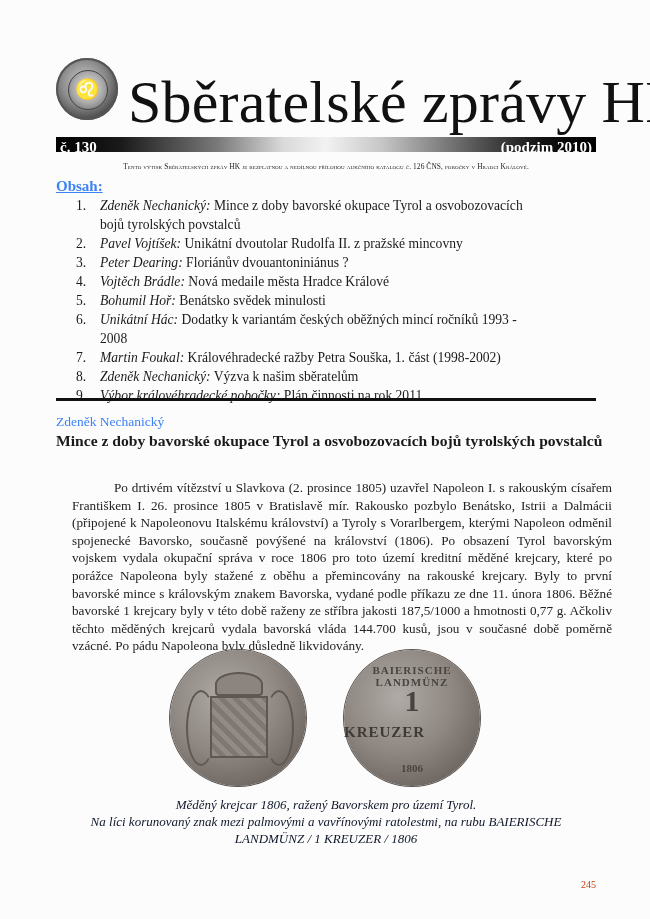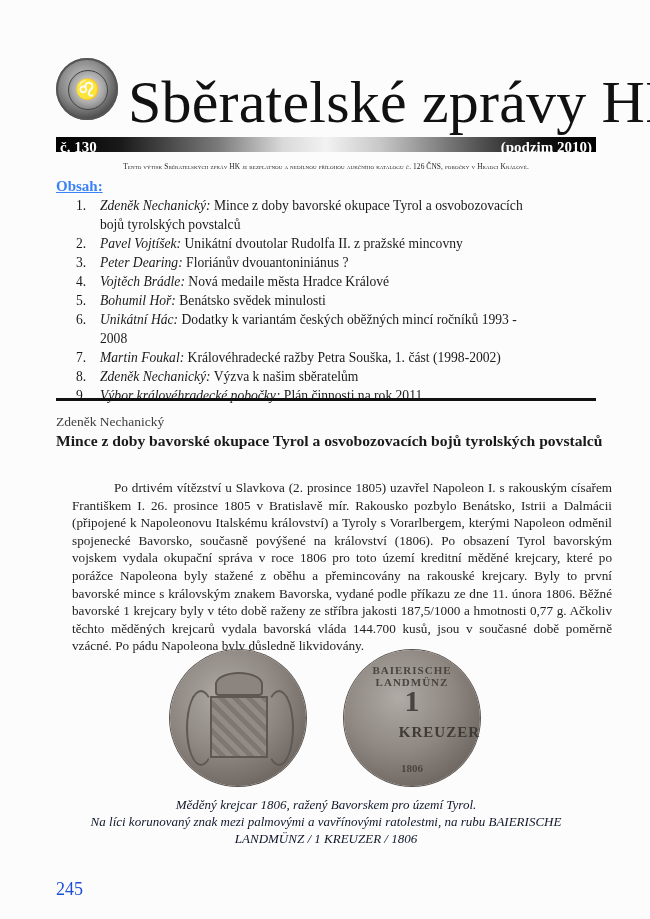--- a/index.html
+++ b/index.html
@@ -41,21 +41,21 @@
   }
   .toc-heading {
     position: absolute; left: 56px; top: 178px; font-weight: bold; font-size: 15px;
     text-decoration: underline; color: #3b82f6;
   }
   .toc { position: absolute; left: 76px; top: 196px; width: 470px; margin: 0; padding: 0; list-style: none; }
   .toc li { position: relative; padding-left: 24px; font-size: 13.6px; line-height: 19px; color: #1a1a1a; }
   .toc li .n { position: absolute; left: 0; top: 0; }
   .toc li .author { font-style: italic; }
   .rule { position: absolute; left: 56px; top: 398px; width: 540px; height: 3px; background: #111; }
-  .art-author { position: absolute; left: 56px; top: 414px; font-size: 13.5px; color: #404040; }
+  .art-author { position: absolute; left: 56px; top: 414px; font-size: 13.5px; color: #3b82f6; }
   .art-title { position: absolute; left: 56px; top: 432px; font-size: 15.6px; font-weight: bold; color: #1a1a1a; white-space: nowrap; }
   .body-text {
     position: absolute; left: 56px; top: 463px; width: 540px; margin: 16px;
     font-size: 13.2px; line-height: 17.6px; text-align: justify; text-indent: 42px; color: #222;
   }
   .coin {
     position: absolute; width: 136px; height: 136px; border-radius: 50%;
     background: radial-gradient(circle at 40% 35%, #b0aba6 0%, #8e8782 45%, #6b645f 80%, #4e4843 100%);
     box-shadow: 0 0 0 1px #5a5450;
   }
@@ -76,32 +76,32 @@
   .coin .branch-r { left: 94px; border-left-color: transparent; }
   .coin-reverse .legend {
     position: absolute; left: 0; top: 14px; width: 136px; text-align: center;
     font-size: 11px; font-weight: bold; color: #4a4440; letter-spacing: 1px;
   }
   .coin-reverse .value {
     position: absolute; left: 0; top: 34px; width: 136px; text-align: center;
     font-size: 30px; font-weight: bold; color: #4a4440;
   }
   .coin-reverse .unit {
-    position: absolute; left: 0; top: 74px; width: 136px; text-align: right;
+    position: absolute; left: 0; top: 74px; width: 136px; text-align: left;
     font-size: 15px; font-weight: bold; color: #3f3a36; letter-spacing: 1px;
   }
   .coin-reverse .year {
     position: absolute; left: 0; top: 112px; width: 136px; text-align: center;
     font-size: 11px; font-weight: bold; color: #4a4440;
   }
   .caption {
     position: absolute; left: 56px; top: 796px; width: 540px; text-align: center;
     font-style: italic; font-size: 13px; line-height: 17px; color: #0f172a;
   }
-  .page-number { position: absolute; left: 56px; top: 879px; width: 540px; text-align: left; font-size: 18px; color: #1d4ed8; }
+  .page-number { position: absolute; left: 56px; top: 879px; width: 540px; text-align: right; font-size: 10px; color: #c2410c; }
 </style>
 </head>
 <body>
 
 <div class="masthead">
   <div class="logo">
     <div class="inner">
       <div class="glyph">♌</div>
     </div>
   </div>

